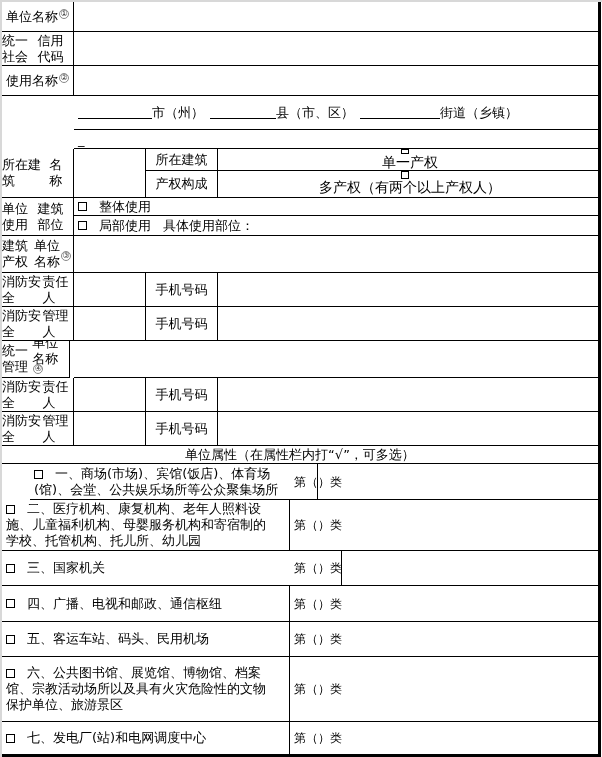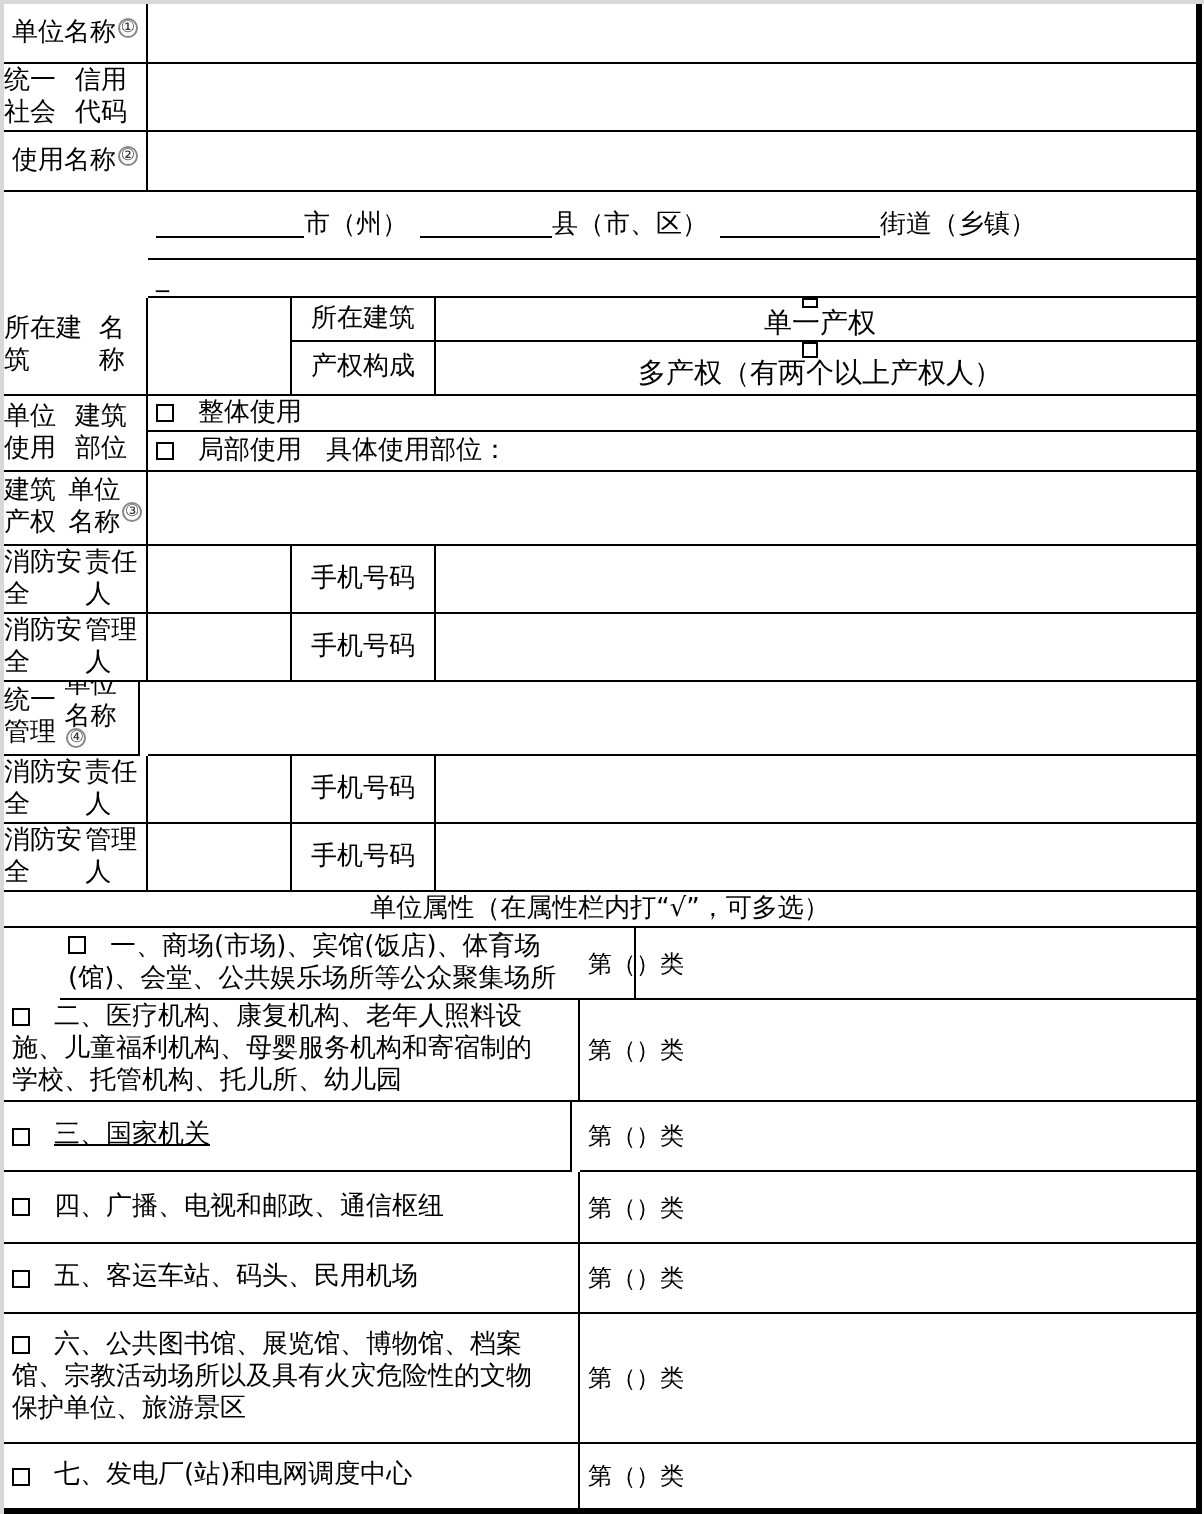--- a/index.html
+++ b/index.html
@@ -149,21 +149,21 @@
 
   <div class="cell" style="left:0;top:498px;width:288px;height:51px;">
     <div class="multi">
       <div><span class="cb"></span><span>二、医疗机构、康复机构、老年人照料设</span></div>
       <div>施、儿童福利机构、母婴服务机构和寄宿制的</div>
       <div>学校、托管机构、托儿所、幼儿园</div>
     </div>
   </div>
   <div class="cell left noright small" style="left:288px;top:498px;width:308px;height:51px;">第（）类</div>
 
-  <div class="cell left" style="left:0;top:549px;width:284px;height:35px;text-decoration:underline;">
+  <div class="cell left" style="left:0;top:549px;width:340px;height:35px;">
     <span class="cb"></span>
       <span>三、国家机关</span>
   </div>
   <div class="cell left noright small" style="left:288px;top:549px;width:308px;height:35px;">第（）类</div>
 
   <div class="cell left" style="left:0;top:584px;width:288px;height:36px;">
     <span class="cb"></span>
       <span>四、广播、电视和邮政、通信枢纽</span>
   </div>
   <div class="cell left noright small" style="left:288px;top:584px;width:308px;height:36px;">第（）类</div>

